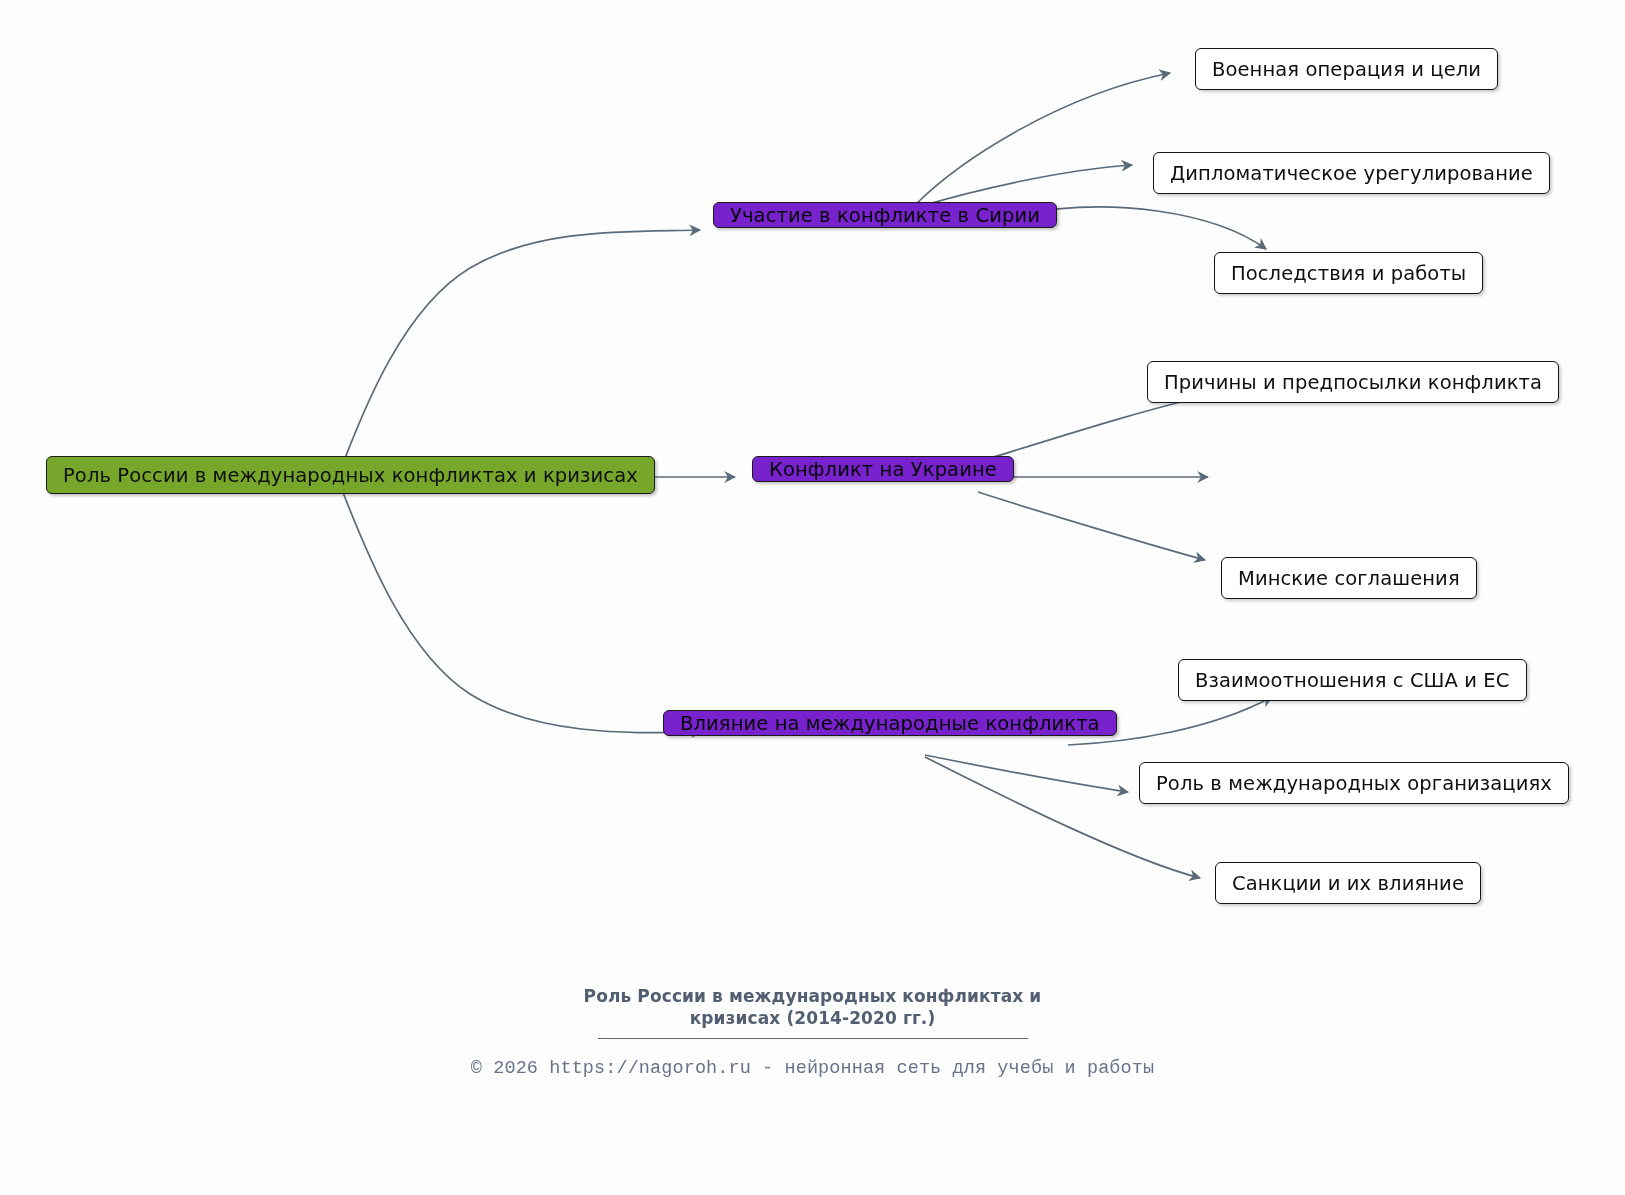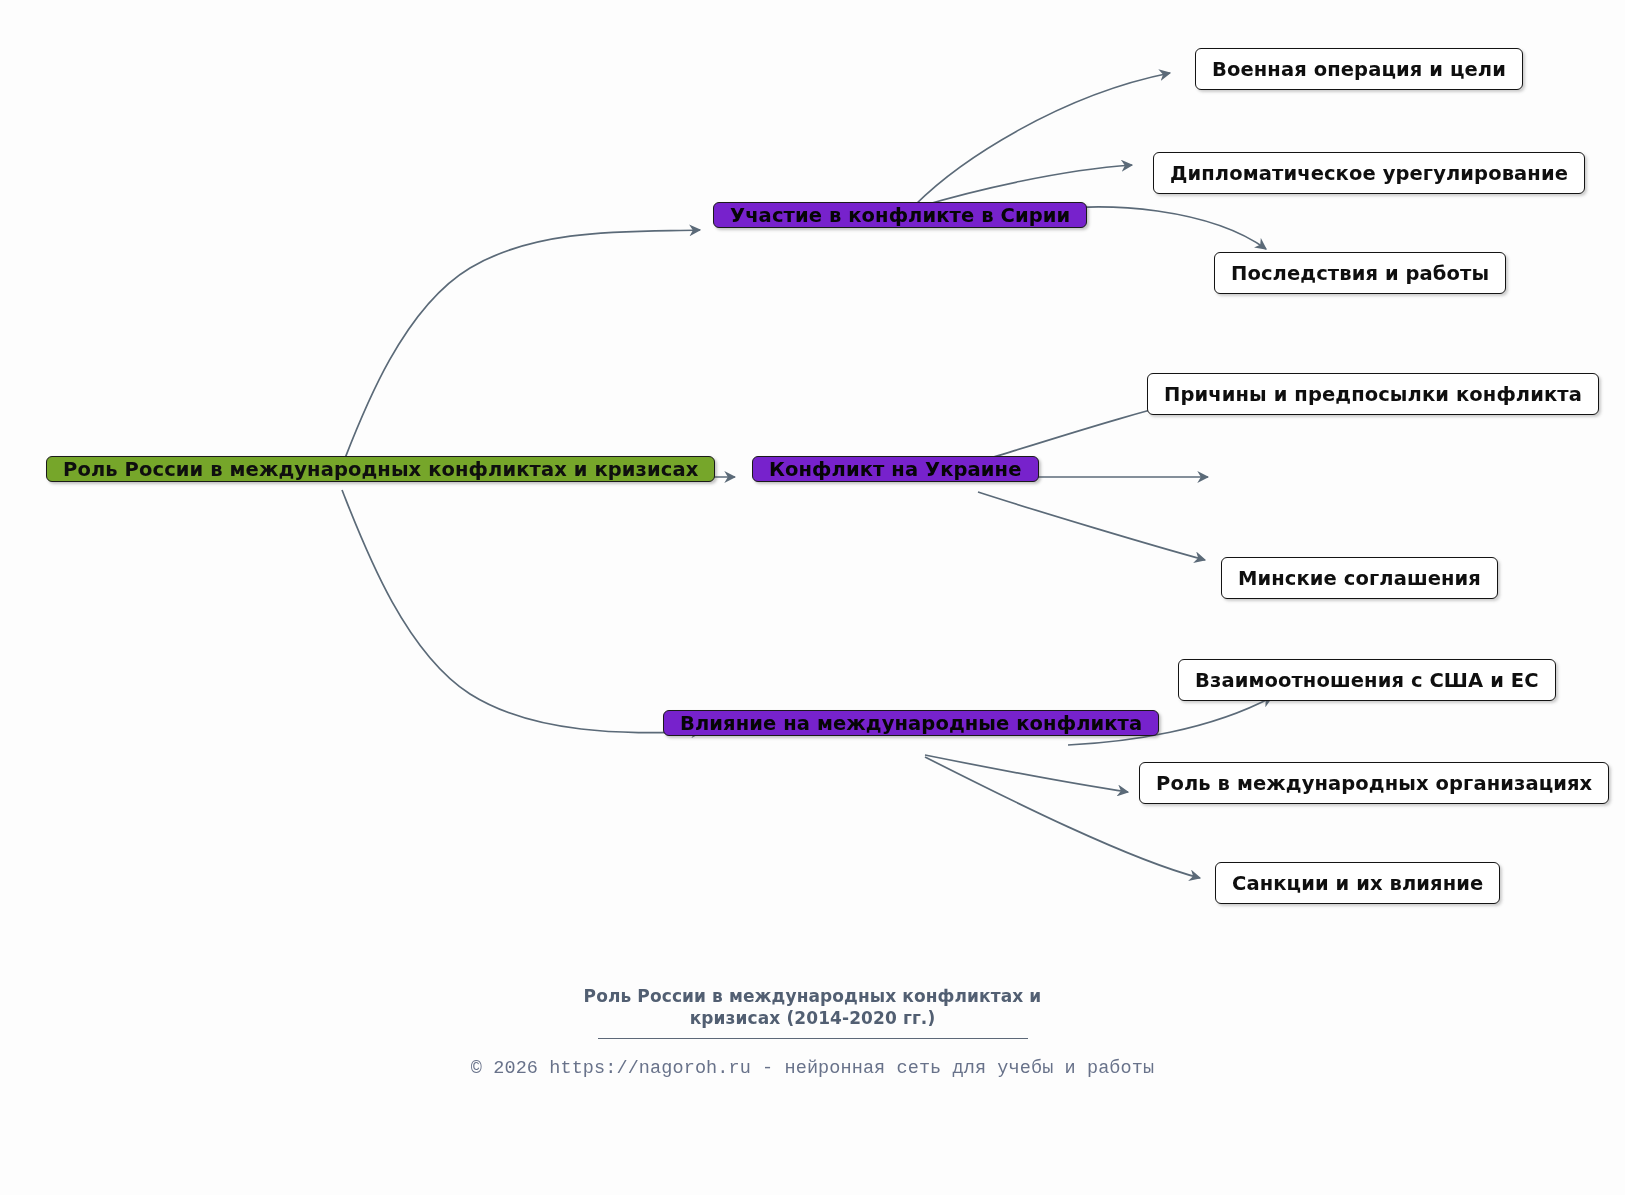--- a/index.html
+++ b/index.html
@@ -31,28 +31,27 @@
   .node {
     position: absolute;
     box-sizing: border-box;
     display: flex;
     align-items: center;
     justify-content: center;
     white-space: nowrap;
     border-radius: 6px;
     font-family: "DejaVu Sans", sans-serif;
     letter-spacing: 0.1px;
-    font-weight: bold;
   }
   .node-root {
     background: #76a62a;
     border: 1.6px solid #1a1a1a;
     color: #0f0f0f;
     font-size: 19.5px;
-    height: 26px;
+    height: 38px;
     padding: 0 16px;
     box-shadow: 2px 2px 3px rgba(60,60,60,0.30);
   }
   .node-branch {
     background: #7722cc;
     border: 1.6px solid #1a1a1a;
     color: #060606;
     font-size: 19.5px;
     height: 26px;
     padding: 0 16px;
@@ -141,21 +140,21 @@
   <div class="node node-leaf" style="left:1153px; top:152px;">
     <span>Дипломатическое урегулирование</span>
   </div>
   <div class="node node-leaf" style="left:1214px; top:252px;">
     <span>Последствия и работы</span>
   </div>
 
   <div class="node node-branch" style="left:752px; top:456px;">
     <span>Конфликт на Украине</span>
   </div>
-  <div class="node node-leaf" style="left:1147px; top:373px;">
+  <div class="node node-leaf" style="left:1147px; top:361px;">
     <span>Причины и предпосылки конфликта</span>
   </div>
   <div class="node node-leaf" style="left:1221px; top:557px;">
     <span>Минские соглашения</span>
   </div>
 
   <div class="node node-branch" style="left:663px; top:710px;">
     <span>Влияние на международные конфликта</span>
   </div>
   <div class="node node-leaf" style="left:1178px; top:659px;">

